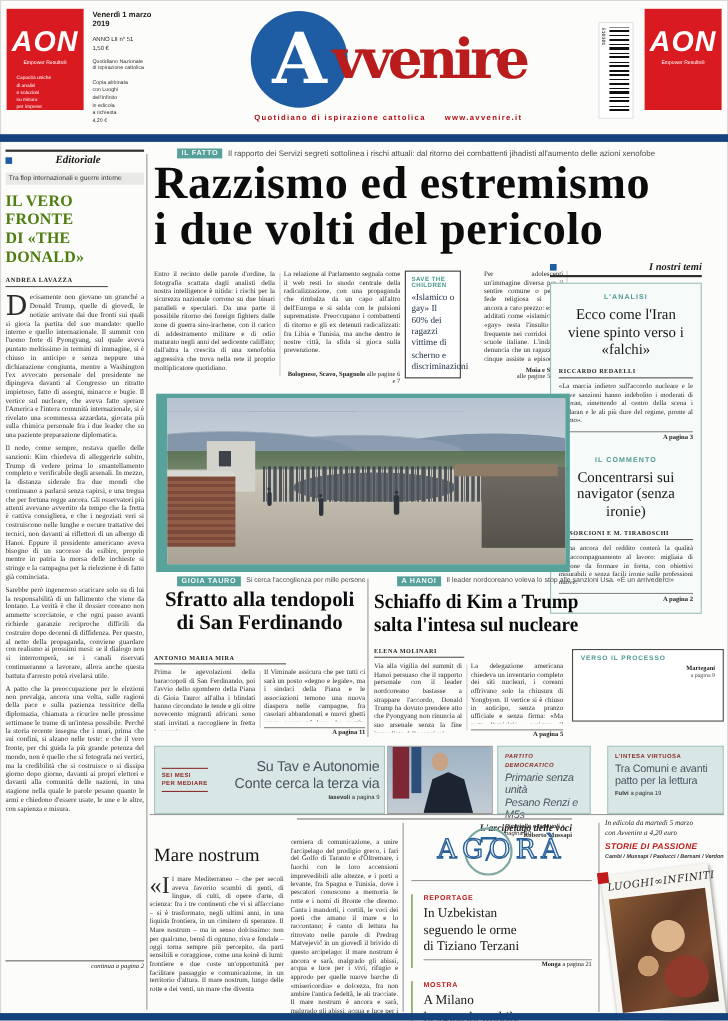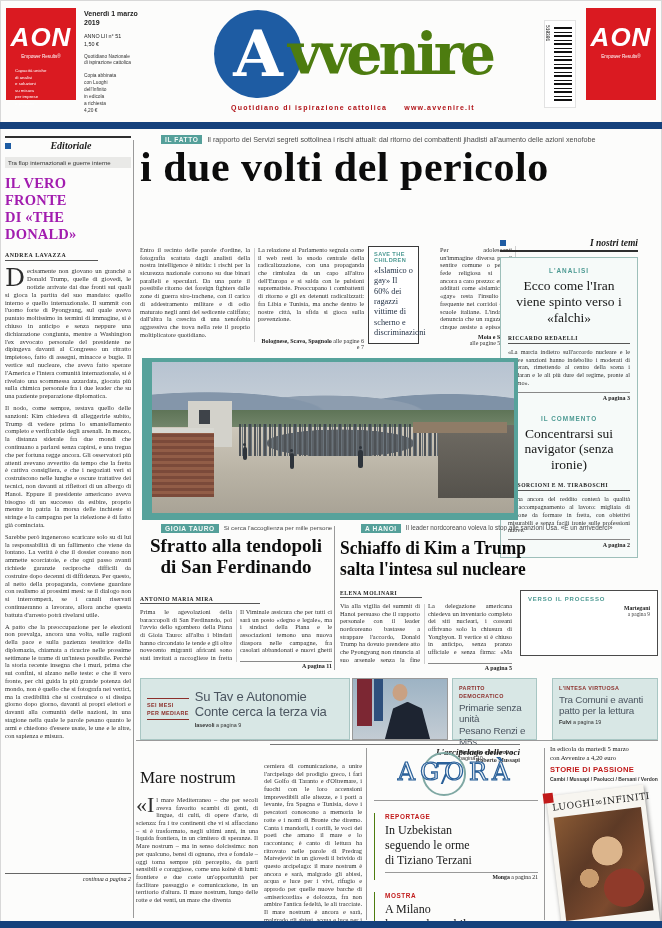--- a/index.html
+++ b/index.html
@@ -14,42 +14,42 @@
   .aon-sub{font-family:"Liberation Sans",sans-serif;font-size:4.6px;margin-top:1px;}
   .aon-extra{font-family:"Liberation Sans",sans-serif;font-size:4.4px;line-height:1.5;margin-top:9px;white-space:pre-line;text-align:left;width:52px;}
   .pubinfo{position:absolute;left:84px;top:10px;width:80px;font-family:"Liberation Sans",sans-serif;color:#1c1c1c;}
   .pub-date{font-size:7px;font-weight:bold;line-height:1.25;}
   .pub-line{font-size:5.4px;margin-top:5px;line-height:1.3;}
   .pub-small{font-size:4.8px;margin-top:6px;line-height:1.45;white-space:pre-line;color:#333;}
   .logo{position:absolute;left:170px;top:8px;width:366px;text-align:center;}
   .logo-row{display:flex;justify-content:center;align-items:center;height:92px;}
   .logo-circle{width:88px;height:88px;border-radius:50%;background:#1e5ca3;color:#fff;
                font-family:"DejaVu Serif",serif;font-weight:bold;font-size:64px;line-height:88px;flex:0 0 auto;}
-  .logo-rest{font-family:"DejaVu Serif",serif;font-weight:bold;font-size:57px;color:#4d7c0f;
+  .logo-rest{font-family:"DejaVu Serif",serif;font-weight:bold;font-size:50px;color:#b91c1c;
              letter-spacing:-4px;margin-left:-14px;line-height:80px;}
   .logo-tag{margin-top:4px;font-family:"Liberation Sans",sans-serif;font-size:7px;font-weight:bold;
             color:#b01116;letter-spacing:1.2px;}
   .logo-tag .site{margin-left:14px;}
   .barcode{position:absolute;left:544px;top:20px;width:30px;height:86px;background:#fff;border:1px solid #e2e2e2;}
   .bc-num{font-family:"Liberation Mono",monospace;font-size:4.5px;writing-mode:vertical-rl;position:absolute;left:0;top:4px;color:#111;}
   .bc-bars{position:absolute;right:3px;top:4px;width:18px;height:76px;
            background:repeating-linear-gradient(0deg,#101010 0 2px,#fff 2px 4px,#101010 4px 5px,#fff 5px 8px);}
   .bluebar{position:absolute;left:0;top:122px;width:662px;height:7px;background:#15417c;}
   
   .vline{position:absolute;width:1px;background:#9a9a9a;}
   .vlight{position:absolute;width:1px;background:#cfcfcf;}
   .hrule{position:absolute;height:1px;background:#9a9a9a;}
   
   .rail-left{position:absolute;left:5px;top:136px;width:126px;}
   .ed-head{border-top:2px solid #2f2f2f;padding-top:2px;display:flex;align-items:center;}
   .bluesq{width:6px;height:6px;background:#1e5ca3;flex:0 0 auto;}
   .ed-head-label{flex:1;text-align:center;font-weight:bold;font-size:10px;font-style:italic;color:#1b1b1b;}
   .ed-kicker{margin-top:6px;background:#e9e9e7;font-family:"Liberation Sans",sans-serif;font-size:6.1px;
              padding:2px 3px;color:#333;}
-  .ed-title{margin-top:7px;font-size:14.5px;font-weight:bold;line-height:1.18;color:#a21caf;letter-spacing:.2px;}
+  .ed-title{margin-top:7px;font-size:14.5px;font-weight:bold;line-height:1.18;color:#4d7c0f;letter-spacing:.2px;}
   .ed-byline{margin-top:9px;font-size:5.8px;font-weight:bold;letter-spacing:.6px;color:#222;
              border-bottom:1px solid #555;padding-bottom:2px;width:74%;}
   .ed-body{margin-top:6px;height:604px;overflow:hidden;font-size:6.5px;line-height:1.2;
            text-align:justify;color:#2d2d2d;}
   .ed-body p{margin:0 0 4px 0;}
   .dc::first-letter{float:left;font-size:25px;line-height:19px;padding:1px 2px 0 0;font-family:"DejaVu Serif",serif;}
   .ed-more{margin-top:2px;border-top:1px solid #666;padding-top:2px;font-size:6px;font-style:italic;text-align:right;}
   
   .strip{position:absolute;display:flex;align-items:flex-start;gap:5px;margin-left:21px;}
   .tag{background:#55a09a;color:#f2f8f7;font-family:"Liberation Sans",sans-serif;font-size:6.6px;
@@ -122,21 +122,21 @@
   .net-label{font-family:"Liberation Sans",sans-serif;font-size:6px;font-weight:bold;color:#4d9a93;letter-spacing:.8px;}
   .net-title{font-size:12.5px;line-height:1.15;margin-top:2px;color:#151515;}
   .net-by{font-size:5.8px;font-weight:bold;text-align:right;margin-top:3px;}
   .net-pg{font-size:5.4px;text-align:right;color:#444;}
   
   .bx{position:absolute;top:678px;height:62px;background:#d8e7e5;border:1px solid #a8c6c3;box-sizing:border-box;}
   .bx-inner{display:flex;height:100%;align-items:center;}
   .bx-label{font-family:"Liberation Sans",sans-serif;font-weight:bold;color:#8c2f2b;font-size:5.4px;
             letter-spacing:.4px;line-height:1.5;border-top:1px solid #8c2f2b;border-bottom:1px solid #8c2f2b;
             padding:2px 0;margin:0 6px;white-space:pre-line;flex:0 0 auto;}
-  .bx-main{flex:1;padding-right:4px;}
+  .bx-main{flex:1;padding-right:4px;text-align:right;}
   .bx-title{font-family:"Liberation Sans",sans-serif;font-size:13px;line-height:1.15;color:#4b5560;letter-spacing:-.2px;}
   .bx-title.small{font-size:9.8px;}
   .bx-by{font-family:"Liberation Sans",sans-serif;font-size:5.4px;margin-top:2px;color:#333;}
   .bx-by b{font-weight:bold;}
   .pol{position:absolute;left:352px;top:678px;width:96px;height:62px;overflow:hidden;
        background:linear-gradient(#9db3c4,#c3ccd4);border:1px solid #999;box-sizing:border-box;}
   .pol-flag{position:absolute;left:4%;top:0;width:16%;height:78%;background:#7c2733;}
   .pol-flag2{position:absolute;left:22%;top:0;width:10%;height:70%;background:#2e4f7c;}
   .pol-suit{position:absolute;left:34%;bottom:0;width:48%;height:62%;background:#1d2431;
             clip-path:polygon(0 100%,18% 18%,50% 0,82% 18%,100% 100%);}
@@ -154,21 +154,21 @@
   .ag-circle{position:absolute;left:48px;top:6px;width:44px;height:44px;border:2px solid #7fa8a3;border-radius:50%;
              box-sizing:border-box;text-align:center;font-family:"DejaVu Serif",serif;font-size:30px;line-height:40px;color:#2a6099;}
   .ag-word{position:absolute;left:0;top:12px;width:100%;text-align:center;font-family:"DejaVu Serif",serif;
            font-size:24px;letter-spacing:5px;color:#eef3f7;-webkit-text-stroke:1.2px #2a6099;}
   .ag-sec{margin-top:12px;padding-left:10px;border-left:1px solid #4d7c0f;}
   .ag-label{font-family:"Liberation Sans",sans-serif;font-size:6.4px;font-weight:bold;color:#c11a1a;letter-spacing:.6px;}
   .ag-title{font-size:12px;line-height:1.25;margin-top:3px;color:#191919;white-space:pre-line;}
   .ag-by{border-top:1px solid #999;margin-top:4px;padding-top:1px;font-size:5.8px;text-align:right;}
   .ag-by .nm{font-weight:bold;}
   
-  .ad{position:absolute;left:550px;top:745px;width:108px;}
+  .ad{position:absolute;left:550px;top:745px;width:108px;font-style:italic;}
   .ad-line{font-size:6.6px;line-height:1.3;color:#222;}
   .ad-brand{font-family:"Liberation Sans",sans-serif;font-weight:bold;color:#c11a1a;font-size:7.6px;margin-top:3px;letter-spacing:.3px;}
   .ad-authors{font-family:"Liberation Sans",sans-serif;font-weight:bold;font-size:5px;margin-top:2px;color:#333;}
   .ad-cover{position:relative;margin-top:8px;margin-left:4px;width:98px;height:138px;background:#f7f5f0;
             transform:rotate(-7deg);box-shadow:1px 2px 4px rgba(0,0,0,.45);padding:6px 5px;box-sizing:border-box;}
   .cover-badge{position:absolute;left:-3px;top:-3px;width:10px;height:10px;background:#c11a1a;}
   .cover-title{font-family:"DejaVu Serif",serif;font-size:9.2px;letter-spacing:.5px;color:#1f1f1f;text-align:center;}
   .cover-art{margin-top:5px;height:104px;
     background:radial-gradient(42% 34% at 56% 38%,#dcb58c 0 40%,transparent 42%),
                radial-gradient(26% 22% at 32% 62%,#c99c6f 0 40%,transparent 42%),
@@ -251,20 +251,21 @@
   </div>
 
   <div class="vline" style="left:133px;top:140px;height:778px;"></div>
 
   <div class="strip" style="left:140px;top:135px;width:518px;">
     <span class="tag">IL FATTO</span>
     <span class="kick">Il rapporto dei Servizi segreti sottolinea i rischi attuali: dal ritorno dei combattenti jihadisti all'aumento delle azioni xenofobe</span>
   </div>
 
   <div class="mainhead">
+    <span>Razzismo ed estremismo</span>
     <span>i due volti del pericolo</span>
   </div>
 
   <div class="abs t6" style="left:140px;top:246px;width:110px;height:96px;overflow:hidden;">Entro il recinto delle parole d'ordine, la fotografia scattata dagli analisti della nostra intelligence è nitida: i rischi per la sicurezza nazionale corrono su due binari paralleli e speculari. Da una parte il possibile ritorno dei foreign fighters dalle zone di guerra siro-irachene, con il carico di addestramento militare e di odio maturato negli anni del sedicente califfato; dall'altra la crescita di una xenofobia aggressiva che trova nella rete il proprio moltiplicatore quotidiano.</div>
   <div class="vlight" style="left:254px;top:248px;height:94px;"></div>
   <div class="abs t6" style="left:258px;top:246px;width:106px;height:88px;overflow:hidden;">La relazione al Parlamento segnala come il web resti lo snodo centrale della radicalizzazione, con una propaganda che rimbalza da un capo all'altro dell'Europa e si salda con le pulsioni suprematiste. Preoccupano i combattenti di ritorno e gli ex detenuti radicalizzati: fra Libia e Tunisia, ma anche dentro le nostre città, la sfida si gioca sulla prevenzione.</div>
   <div class="abs colref" style="left:258px;top:338px;width:106px;">
     <span class="nm">Bolognese, Scavo, Spagnolo</span>
     <span class="pg">alle pagine 6 e 7</span>
   </div>
@@ -370,21 +371,21 @@
     </div>
   </div>
 
   <div class="pol">
     <div class="pol-flag"></div>
     <div class="pol-flag2"></div>
     <div class="pol-suit"></div>
     <div class="pol-head"></div>
   </div>
 
-  <div class="bx" style="left:452px;width:85px;padding:5px 6px;">
+  <div class="bx" style="left:452px;width:85px;padding:5px 6px;font-style:italic;">
     <div class="bx-label" style="margin:0 0 2px 0;border:none;padding:0;">PARTITO DEMOCRATICO</div>
     <div class="bx-title small">Primarie senza unità</div>
     <div class="bx-title small">Pesano Renzi e M5s</div>
     <div class="bx-by">
       <b>Picariello e Iasevoli</b><span> a pagina 10</span>
     </div>
   </div>
 
   <div class="bx" style="left:552px;width:106px;padding:5px 6px;">
     <div class="bx-label" style="margin:0 0 2px 0;border:none;padding:0;">L'INTESA VIRTUOSA</div>

